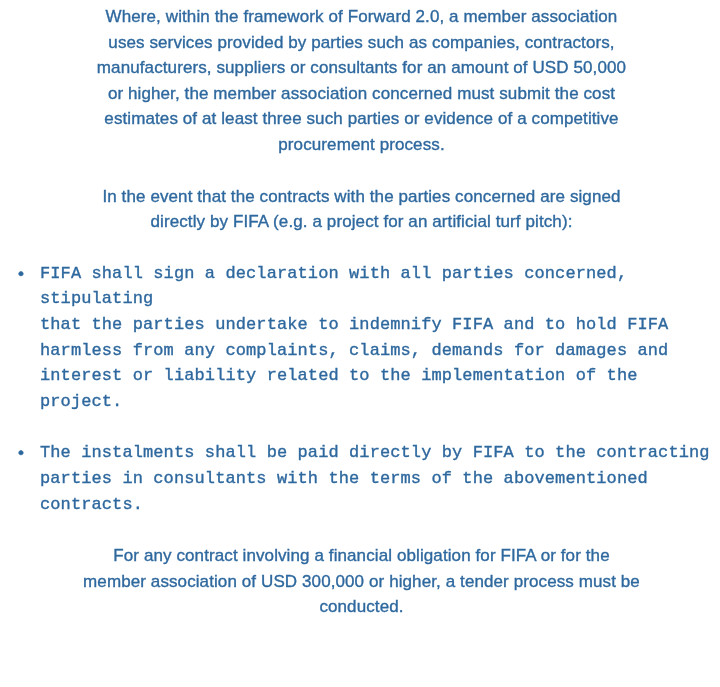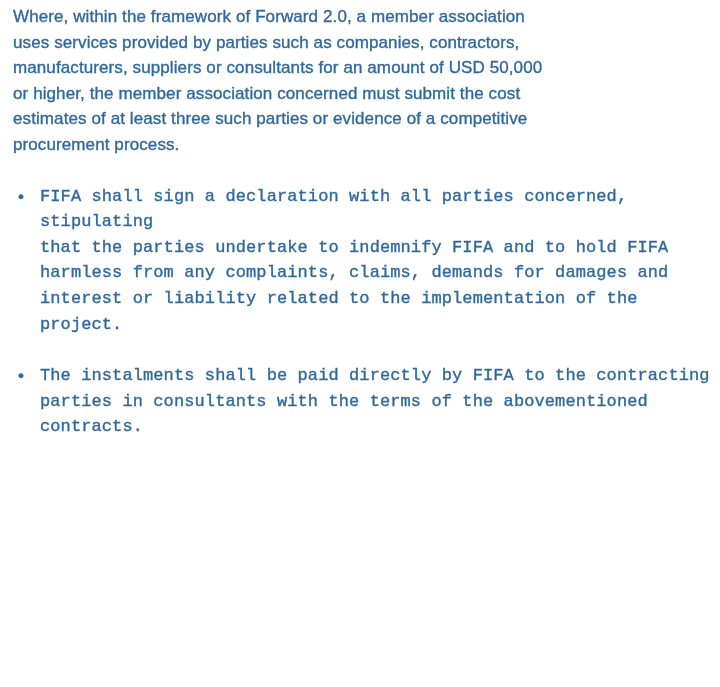--- a/index.html
+++ b/index.html
@@ -21,20 +21,21 @@
     font-family: "Liberation Sans", "DejaVu Sans", sans-serif;
     font-size: 17px;
     line-height: 25.6px;
     font-weight: 500;
     -webkit-text-stroke: 0.35px currentColor;
     letter-spacing: 0.1px;
   }
   .doc p {
     margin: 0 0 26px 0;
     white-space: pre-line;
+    text-align: center;
   }
   ul.bullets {
     list-style: none;
     margin: 0 0 26px 0;
     padding: 0;
   }
   ul.bullets li {
     display: flex;
     align-items: flex-start;
     margin: 0 0 26px 0;
@@ -60,33 +61,38 @@
 <div class="page">
   <div class="doc">
 
     <p>Where, within the framework of Forward 2.0, a member association
 uses services provided by parties such as companies, contractors,
 manufacturers, suppliers or consultants for an amount of USD 50,000
 or higher, the member association concerned must submit the cost
 estimates of at least three such parties or evidence of a competitive
 procurement process.</p>
 
+    <p>In the event that the contracts with the parties concerned are signed
+directly by FIFA (e.g. a project for an artificial turf pitch):</p>
 
     <ul class="bullets">
       <li>
         <span class="bullet-marker">•</span>
         <span class="bullet-text">FIFA shall sign a declaration with all parties concerned, stipulating
 that the parties undertake to indemnify FIFA and to hold FIFA
 harmless from any complaints, claims, demands for damages and
 interest or liability related to the implementation of the project.</span>
       </li>
       <li>
         <span class="bullet-marker">•</span>
         <span class="bullet-text">The instalments shall be paid directly by FIFA to the contracting
 parties in consultants with the terms of the abovementioned
 contracts.</span>
       </li>
     </ul>
 
+    <p>For any contract involving a financial obligation for FIFA or for the
+member association of USD 300,000 or higher, a tender process must be
+conducted.</p>
 
 
   </div>
 </div>
 
 </body></html>

